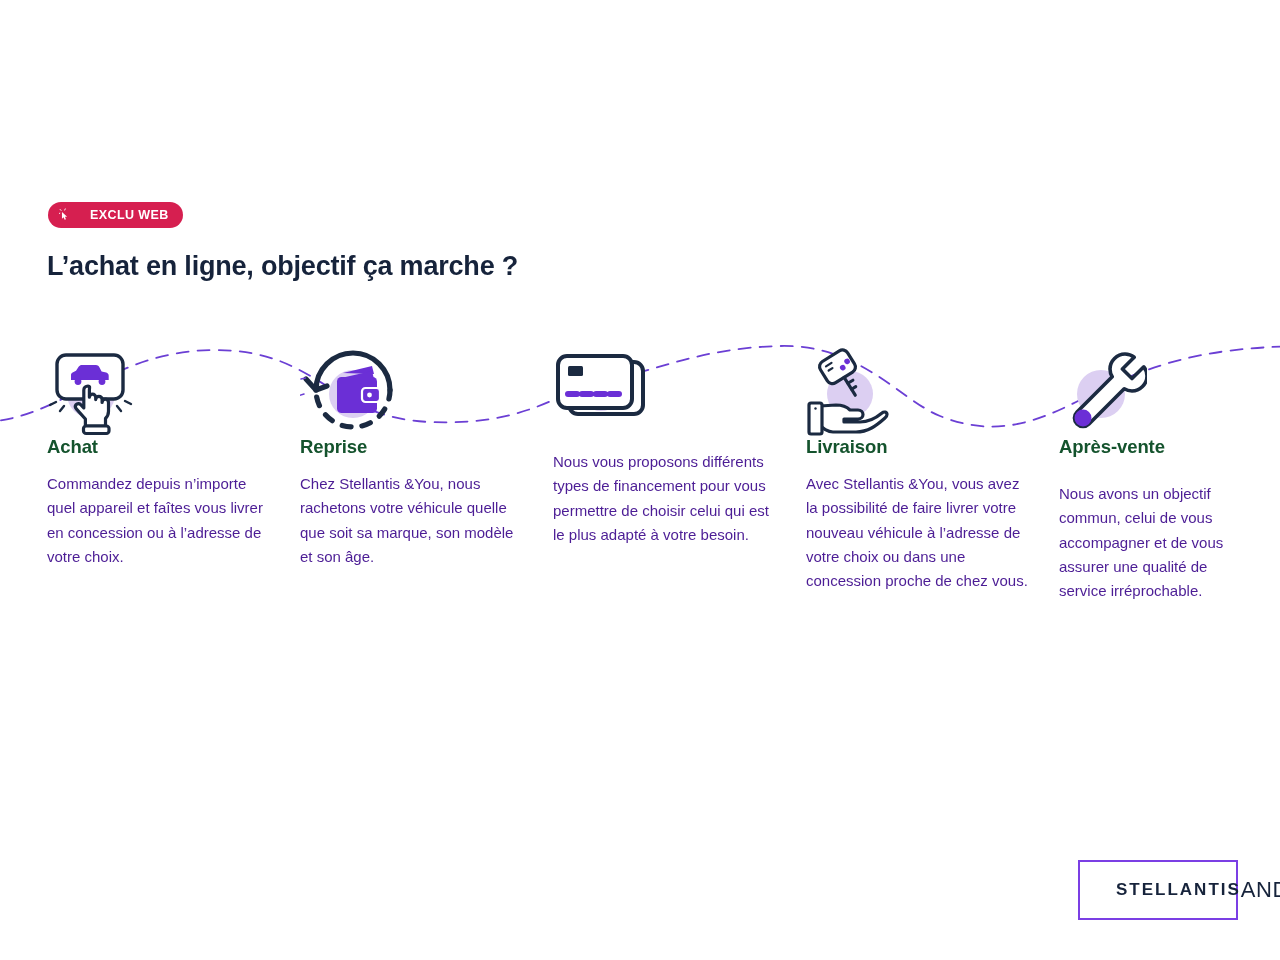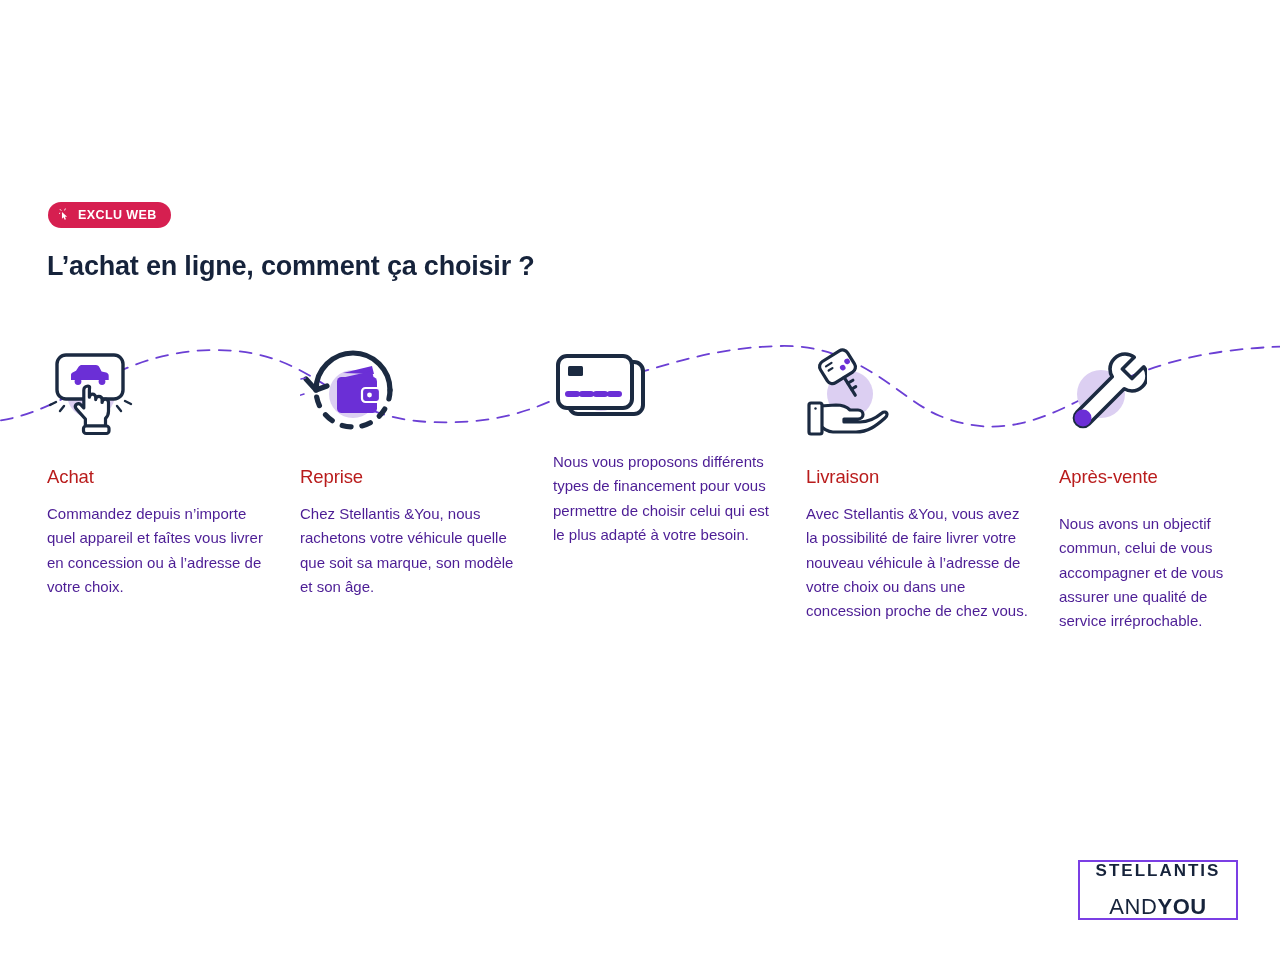--- a/index.html
+++ b/index.html
@@ -20,21 +20,21 @@
   }
 
   
   .badge {
     position: absolute;
     left: 48px;
     top: 202px;
     height: 26px;
     display: inline-flex;
     align-items: center;
-    gap: 6px;
+    gap: 18px;
     padding: 0 14px 0 11px;
     background: #D61F50;
     border-radius: 13px;
     white-space: nowrap;
   }
   .badge-icon { display: block; width: 13px; height: 14px; }
   .badge-label {
     color: #ffffff;
     font-size: 12.5px;
     font-weight: bold;
@@ -80,24 +80,23 @@
   .step-icon-wrap {
     position: relative;
     height: 92px;
     width: 100px;
     display: flex;
     align-items: center;
   }
   .step-icon-wrap svg { display: block; }
 
   .step-title {
-    margin-top: 30px;
     font-size: 18.5px;
-    font-weight: normal;
-    color: #b91c1c;
+    font-weight: bold;
+    color: #14532d;
     line-height: 1.2;
     letter-spacing: -0.1px;
   }
   .step-desc {
     margin-top: 14px;
     font-size: 15px;
     color: #4c1d95;
     line-height: 1.62;
     width: 222px;
   }
@@ -107,23 +106,24 @@
   
   .logo {
     position: absolute;
     left: 1078px;
     top: 860px;
     width: 160px;
     height: 60px;
     border: 2px solid #7B3FE4;
     background: #ffffff;
     display: flex;
-    flex-direction: column;
+    flex-direction: row;
     align-items: center;
     justify-content: space-between;
+    padding-left: 36px;
   }
   .logo-line1 {
     font-size: 17px;
     font-weight: bold;
     letter-spacing: 2.0px;
     color: #16233B;
     line-height: 1.05;
   }
   .logo-line2 {
     font-size: 22px;
@@ -147,21 +147,21 @@
   </svg>
 
   <div class="badge">
     <svg class="badge-icon" viewBox="0 0 14 15" aria-hidden="true">
       <path d="M3.2 4.3 L3.2 11.6 L5.0 10.0 L6.1 12.6 L7.5 12.0 L6.4 9.5 L8.7 9.3 Z" fill="#ffffff"></path>
       <path d="M2.2 2.6 L1.2 1.5 M6.2 2.2 L6.7 0.9 M0.9 5.6 L-0.3 6.0" stroke="#ffffff" stroke-width="1" stroke-linecap="round"></path>
     </svg>
     <span class="badge-label">EXCLU WEB</span>
   </div>
 
-  <h1 class="page-title">L’achat en ligne, comment ça choisir ?</h1>
+  <h1 class="page-title">L’achat en ligne, objectif ça marche ?</h1>
 
   <div class="steps">
 
     <div class="step">
       <div class="step-icon-wrap">
         <svg width="92" height="92" viewBox="0 0 92 92" aria-hidden="true">
           <circle cx="44" cy="50" r="24" fill="#DCCFF2"></circle>
           <rect x="10" y="11" width="66" height="44" rx="9" fill="#ffffff" stroke="#1B2A41" stroke-width="3.4"></rect>
           <path d="M24 36 L24 31 C24 30 24.6 28.9 25.6 28.4 L29 26.8
                    L31.8 22.6 C32.5 21.6 33.6 21 34.8 21 L49 21

